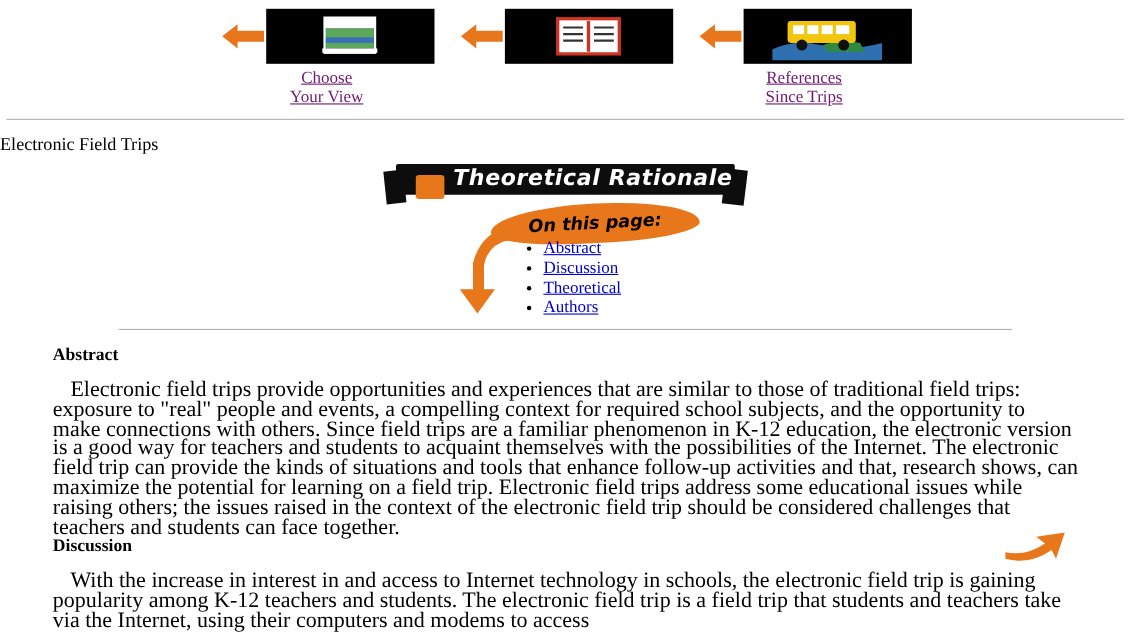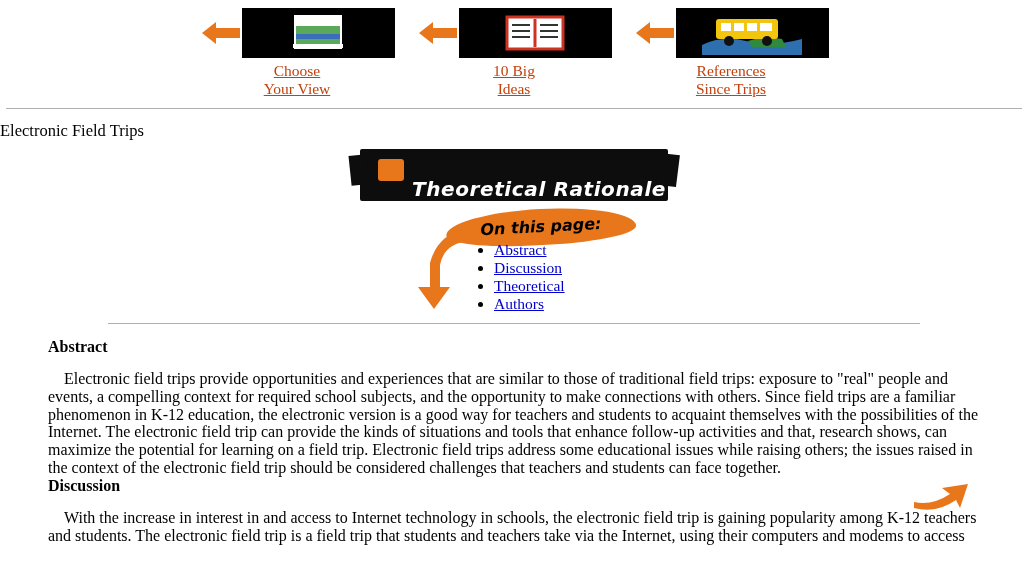--- a/index.html
+++ b/index.html
@@ -50,21 +50,21 @@
     display: flex;
     align-items: center;
     justify-content: center;
   }
   .navcaption {
     margin-top: 2px;
     line-height: 18px;
     font-size: 15.5px;
   }
   .navcaption a {
-    color: #c2410c;
+    color: #701a75;
     text-decoration: underline;
   }
   .rule {
     border: 0;
     border-top: 1px solid #b0b0b0;
     margin: 10px 6px 0 6px;
   }
 
   
   .page-title {
@@ -74,25 +74,25 @@
   }
 
   
   .banner-wrap {
     display: flex;
     justify-content: center;
     margin-top: 8px;
   }
   .rationale-banner {
     width: 308px;
-    height: 52px;
+    height: 28px;
     background: #0d0d0d;
     position: relative;
     display: flex;
-    align-items: flex-end;
+    align-items: flex-start;
     padding-left: 18px;
     box-sizing: border-box;
     border-radius: 2px;
   }
   .rationale-banner::before,
   .rationale-banner::after {
     content: "";
     position: absolute;
     background: #0d0d0d;
   }
@@ -192,21 +192,21 @@
   h2.section {
     font-size: 16px;
     font-weight: bold;
     margin: 0 0 0 0;
     font-family: "Liberation Serif", serif;
   }
   p.para {
     margin: 14px 0 0 0;
     text-indent: 16px;
     line-height: 17.8px;
-    font-size: 16px;
+    font-size: 20px;
     text-align: left;
   }
   .discussion-head {
     margin-top: 36px;
   }
   .backtotop {
     position: absolute;
     right: 56px;
     top: 478px;
     width: 60px;
@@ -253,24 +253,20 @@
           <rect x="4" y="4" width="56" height="32" fill="#ffffff" stroke="#cc3322" stroke-width="3"></rect>
           <line x1="32" y1="6" x2="32" y2="34" stroke="#cc3322" stroke-width="3"></line>
           <line x1="9" y1="12" x2="27" y2="12" stroke="#333333" stroke-width="2"></line>
           <line x1="9" y1="18" x2="27" y2="18" stroke="#333333" stroke-width="2"></line>
           <line x1="9" y1="24" x2="27" y2="24" stroke="#333333" stroke-width="2"></line>
           <line x1="37" y1="12" x2="55" y2="12" stroke="#333333" stroke-width="2"></line>
           <line x1="37" y1="18" x2="55" y2="18" stroke="#333333" stroke-width="2"></line>
           <line x1="37" y1="24" x2="55" y2="24" stroke="#333333" stroke-width="2"></line>
         </svg>
       </div>
-    </div>
-    <div class="navcaption">
-      <a href="#">10 Big</a><br>
-      <a href="#">Ideas</a>
     </div>
   </div>
 
   <div class="navitem">
     <div class="navbanner">
       <div class="arrow-left">
         <svg width="42" height="34" viewBox="0 0 42 34">
           <path d="M2 17 L16 6 L16 12 L40 12 L40 22 L16 22 L16 28 Z" fill="#e8761a"></path>
         </svg>
       </div>

